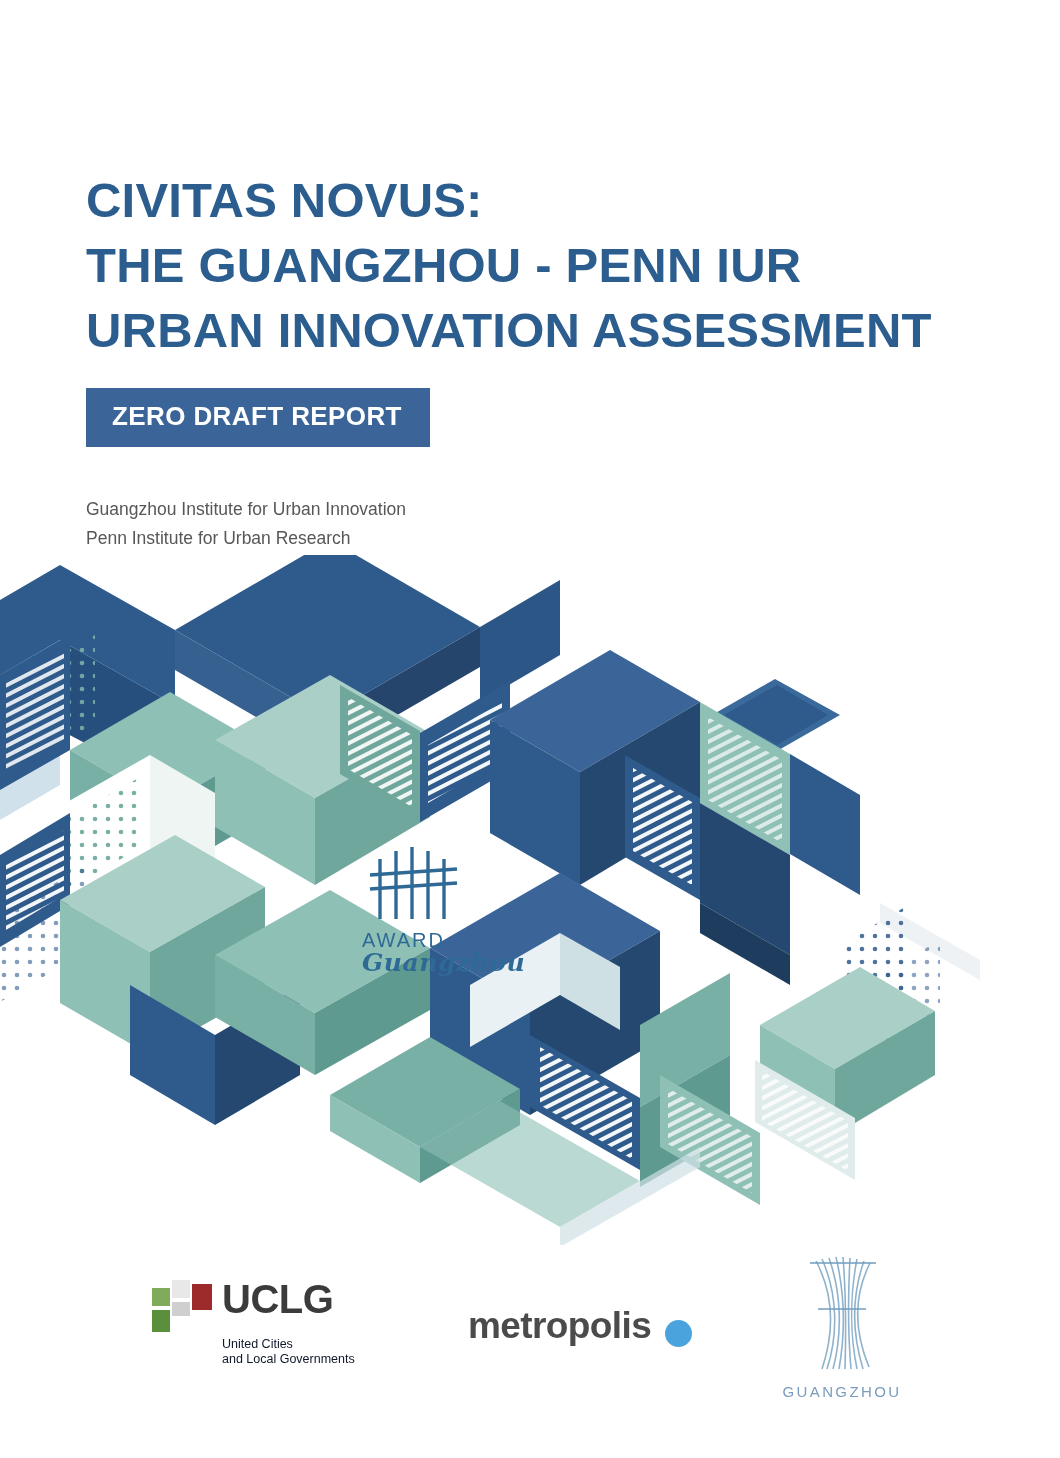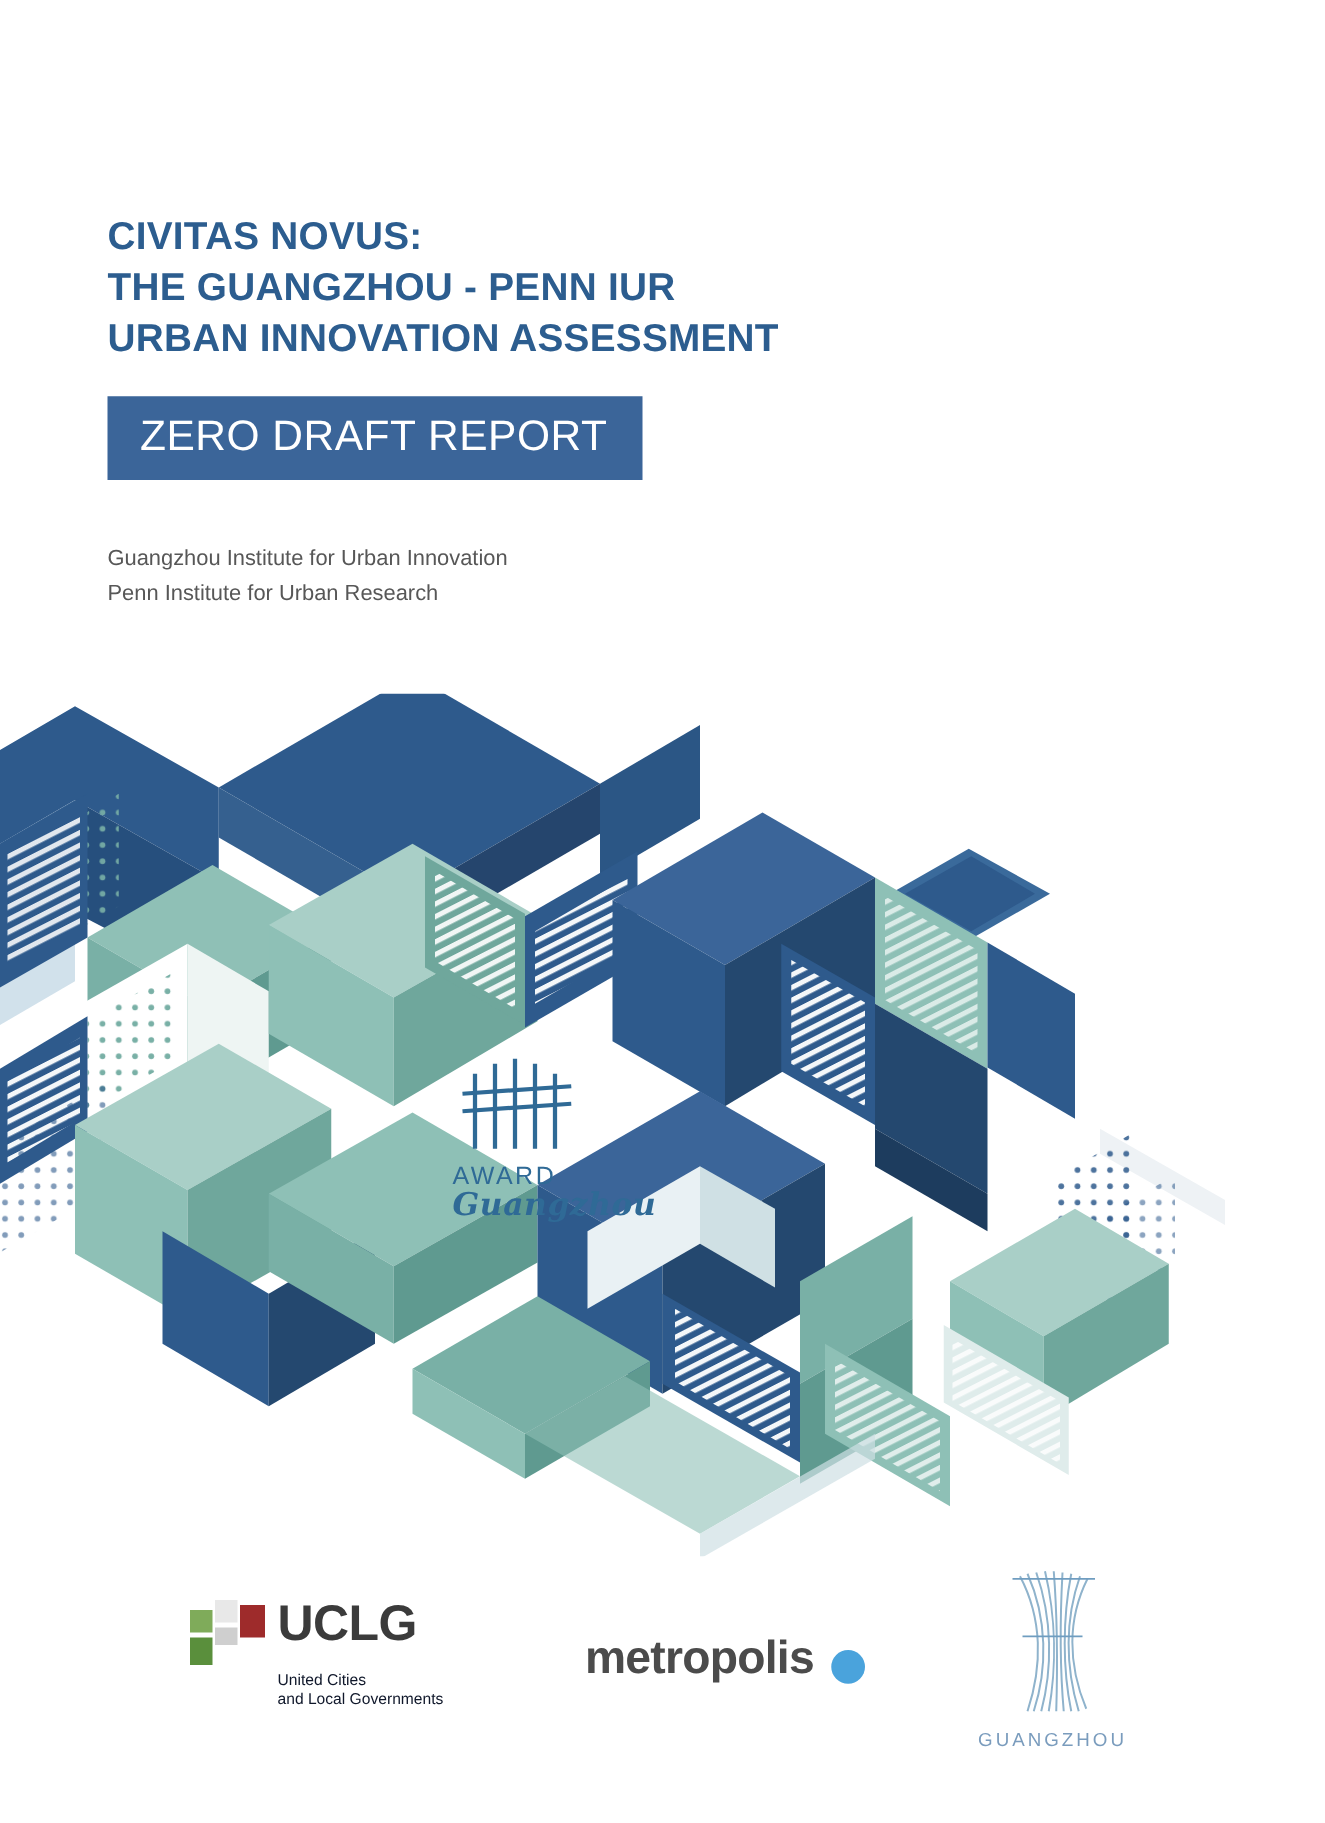--- a/index.html
+++ b/index.html
@@ -19,35 +19,35 @@
   }
 
   
   .title-block {
     position: absolute;
     left: 86px;
     top: 168px;
     width: 880px;
   }
   .main-title {
-    font-size: 31px;
+    font-size: 49px;
     font-weight: bold;
     line-height: 1.33;
     letter-spacing: 0.2px;
     color: #2c5d8f;
     margin: 0;
     white-space: pre-line;
   }
   .subtitle-band {
     display: inline-block;
     margin-top: 25px;
     background: #3b6599;
     color: #ffffff;
-    font-size: 34px;
-    font-weight: normal;
+    font-size: 26px;
+    font-weight: bold;
     letter-spacing: 0.4px;
     padding: 13px 28px 15px 26px;
   }
   .orgs {
     margin-top: 48px;
     color: #575757;
     font-size: 17.5px;
     line-height: 1.62;
   }
   .orgs div { white-space: nowrap; }

